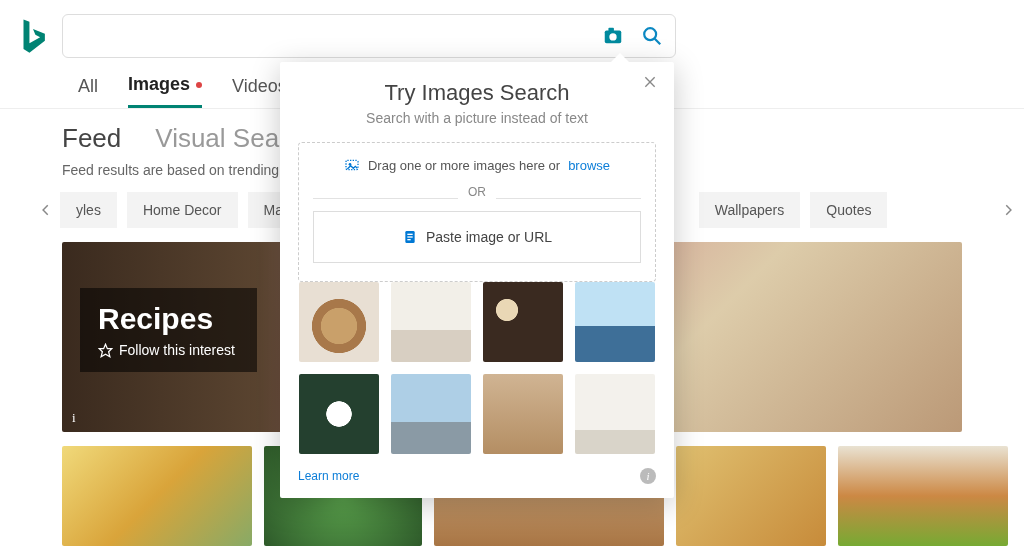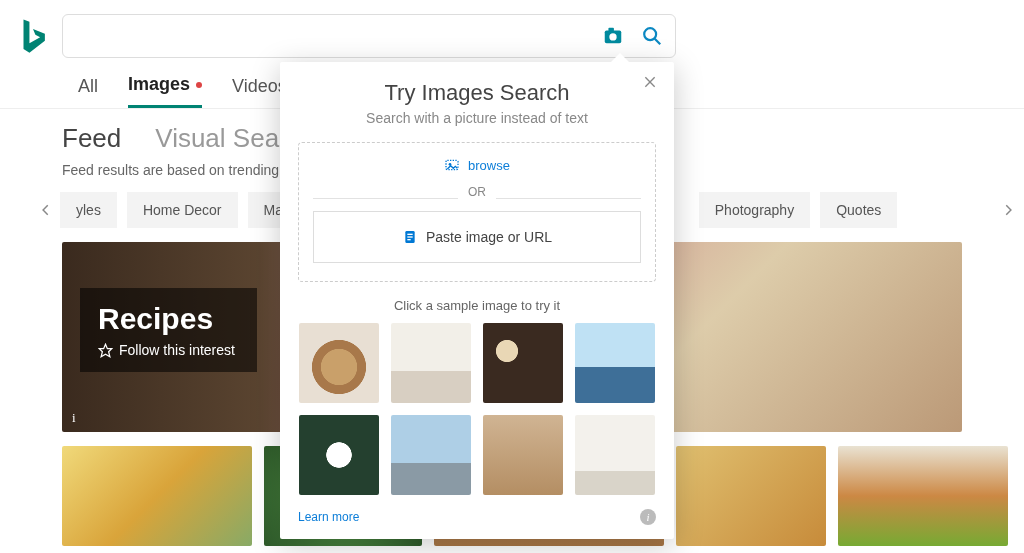--- a/index.html
+++ b/index.html
@@ -121,21 +121,21 @@
   <div class="chips-arrow left">
     <svg width="14" height="14" viewBox="0 0 24 24" fill="none" stroke="#888" stroke-width="2.5">
         <polyline points="15 4 7 12 15 20"></polyline>
       </svg>
   </div>
   <div class="chips" id="chips-container">
       <div class="chip">yles</div>
       <div class="chip">Home Decor</div>
       <div class="chip">Marine Life</div>
       <div style="flex: 0 0 330px;"></div>
-      <div class="chip">Photography</div>
+      <div class="chip">Wallpapers</div>
       <div class="chip">Quotes</div>
     </div>
   <div class="chips-arrow right">
     <svg width="14" height="14" viewBox="0 0 24 24" fill="none" stroke="#888" stroke-width="2.5">
         <polyline points="9 4 17 12 9 20"></polyline>
       </svg>
   </div>
 </div>
 
 <div class="hero">
@@ -169,39 +169,39 @@
   <div class="pop-title">Try Images Search</div>
   <div class="pop-sub">Search with a picture instead of text</div>
 
   <div class="dropzone">
     <div class="drag-line">
       <svg width="16" height="16" viewBox="0 0 24 24">
           <rect x="3" y="5" width="18" height="14" rx="2" fill="none" stroke="#0078d4" stroke-width="2" stroke-dasharray="2 2"></rect>
           <circle cx="9" cy="11" r="2" fill="#0078d4"></circle>
           <path d="M5 18l5-5 4 4 3-3 3 3" fill="none" stroke="#0078d4" stroke-width="2"></path>
         </svg>
+      <span>Drag one or more images here or</span>
       <a href="#">browse</a>
     </div>
     <div class="or-row">
         <hr>
         <span>OR</span>
         <hr>
       </div>
     <button class="paste-btn">
       <svg width="16" height="16" viewBox="0 0 24 24">
           <rect x="5" y="3" width="14" height="18" rx="2" fill="#0078d4"></rect>
           <rect x="8" y="7" width="8" height="2" fill="#fff"></rect>
           <rect x="8" y="11" width="8" height="2" fill="#fff"></rect>
           <rect x="8" y="15" width="5" height="2" fill="#fff"></rect>
         </svg>
       <span>Paste image or URL</span>
     </button>
   </div>
 
-  <div class="sample-label">Click a sample image to try it</div>
   <div class="sample-grid">
     <div class="sample s1"></div>
     <div class="sample s2"></div>
     <div class="sample s3"></div>
     <div class="sample s4"></div>
     <div class="sample s5"></div>
     <div class="sample s6"></div>
     <div class="sample s7"></div>
     <div class="sample s8"></div>
   </div>

